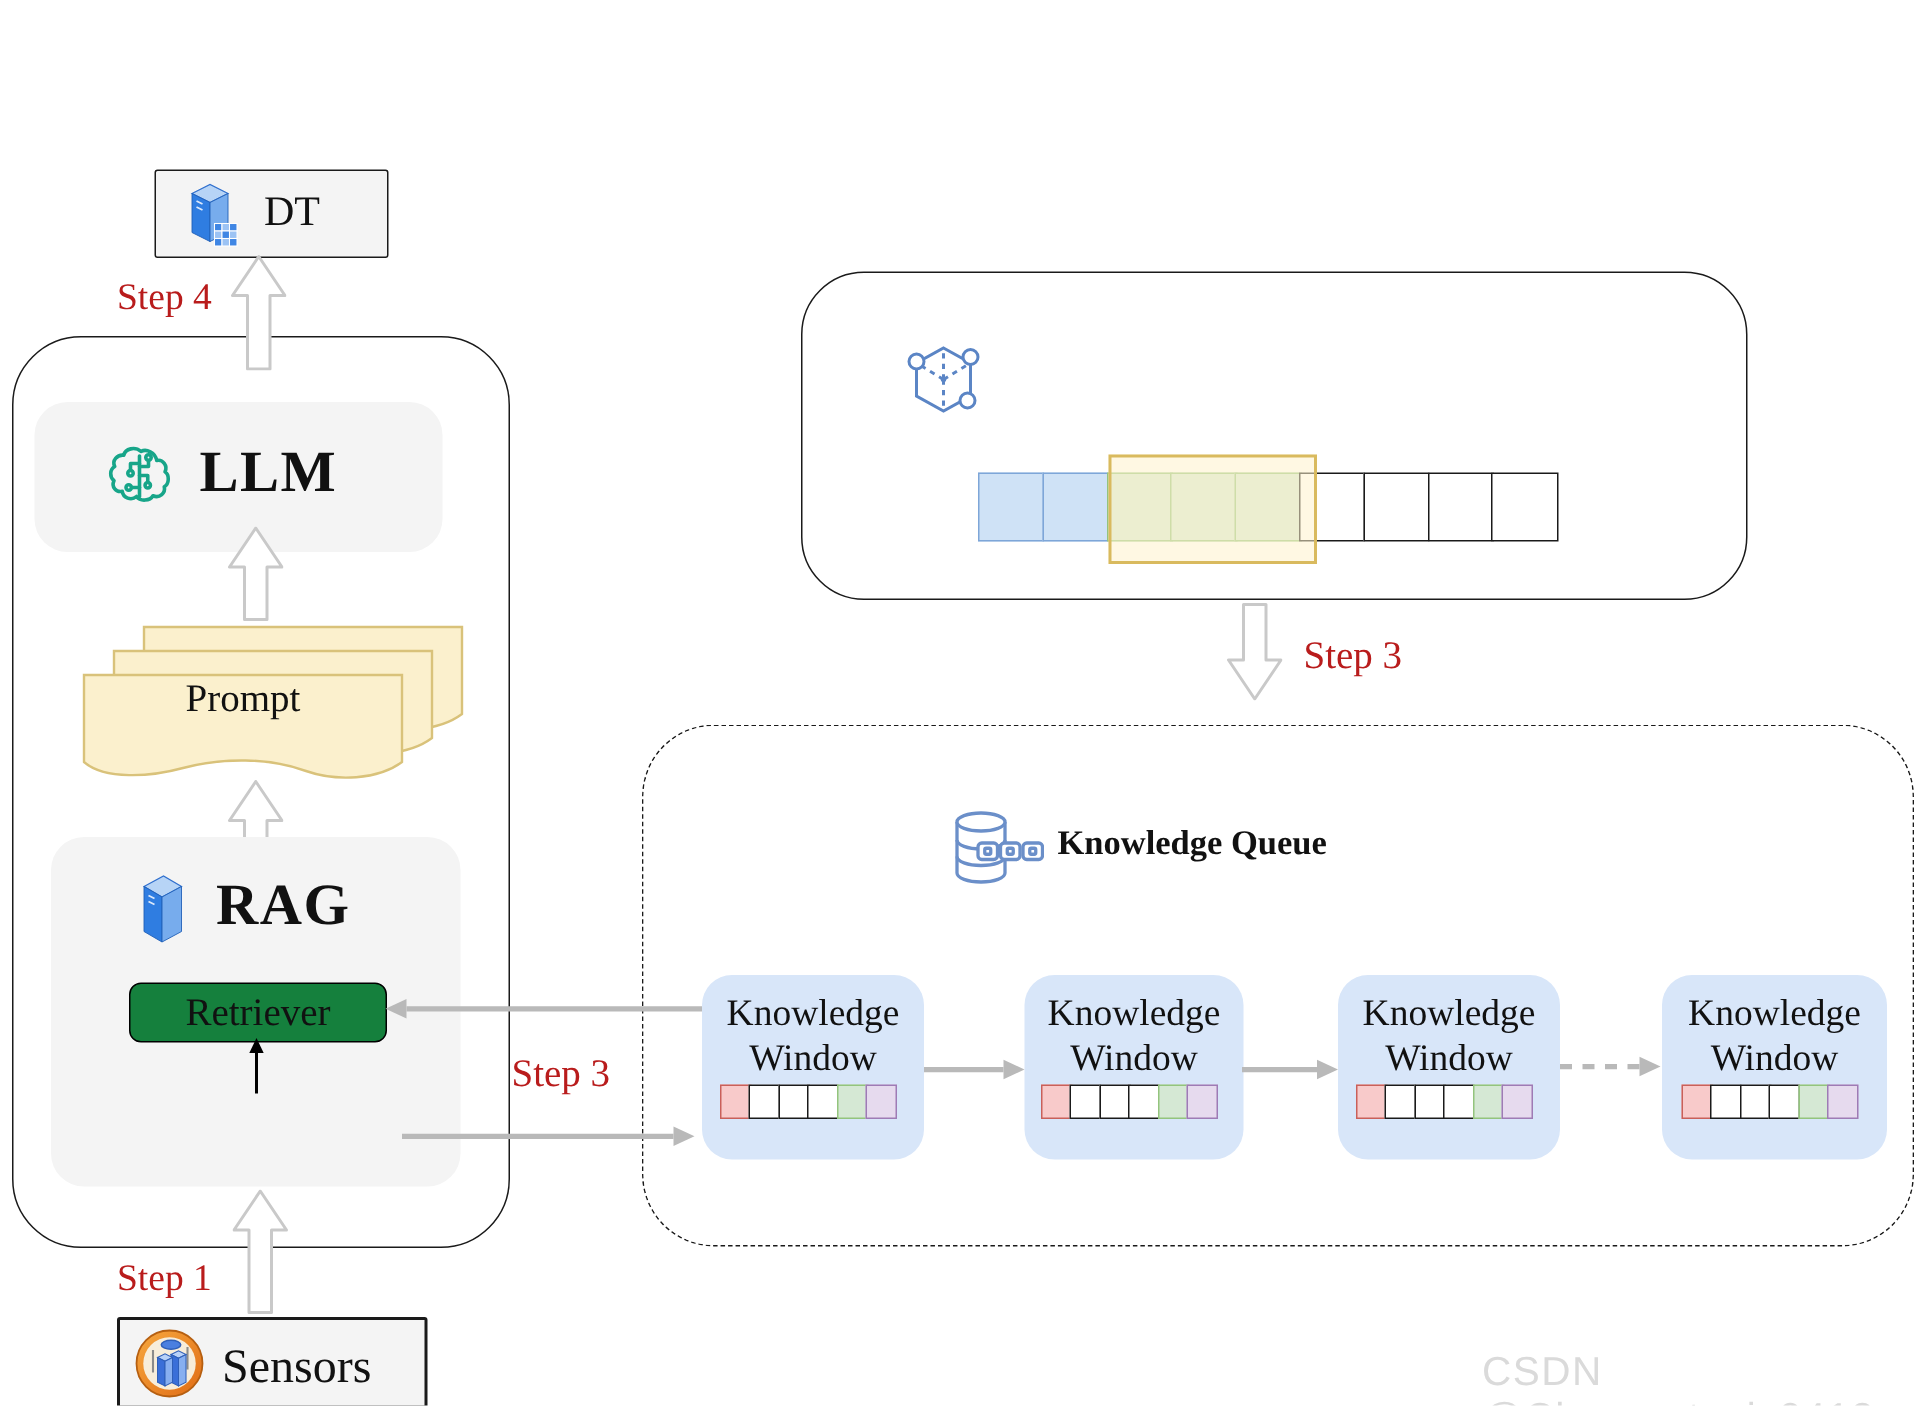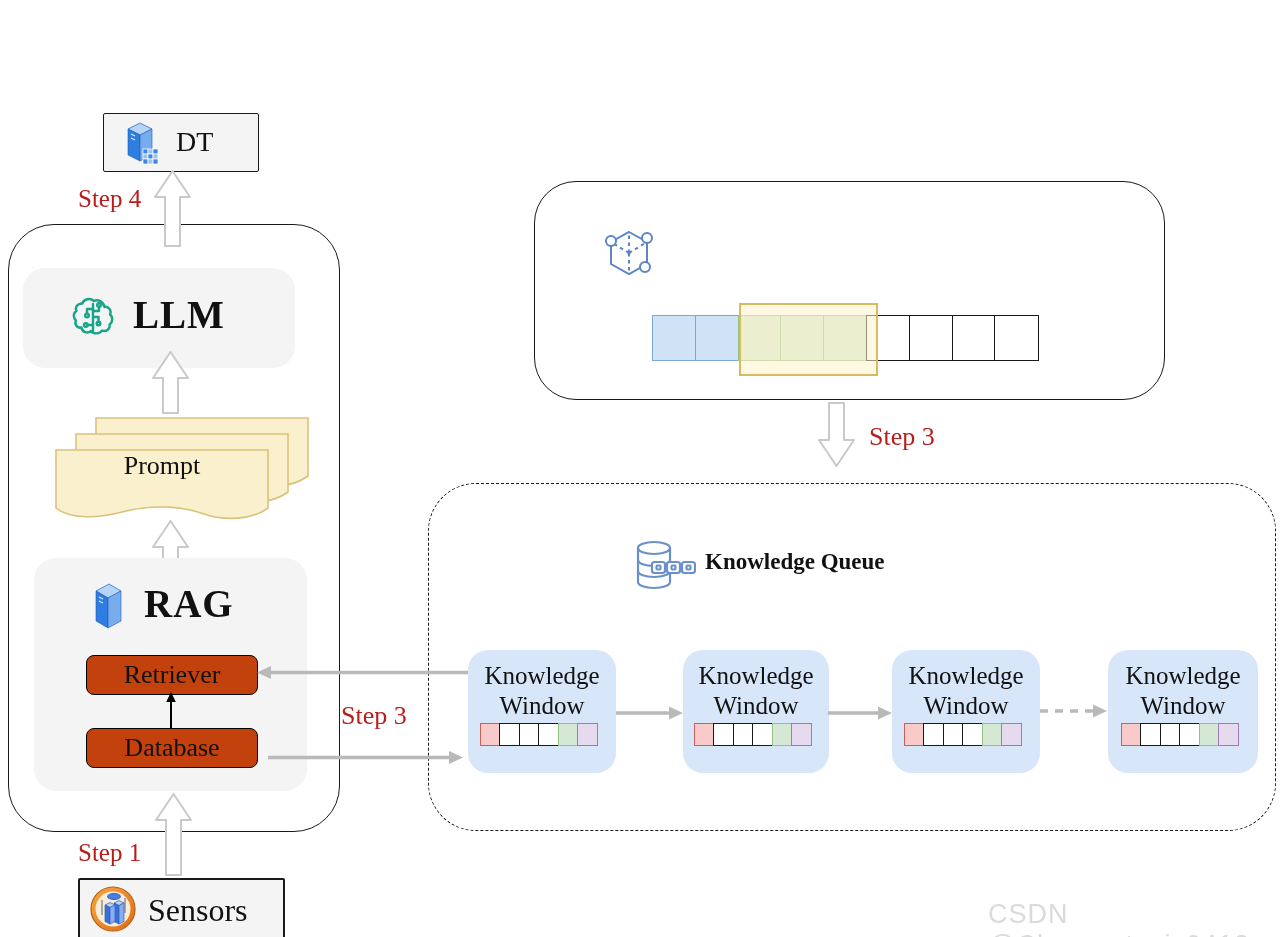--- a/index.html
+++ b/index.html
@@ -6,21 +6,21 @@
   body{
     width:1280px;height:937px;position:relative;background:#ffffff;
     font-family:"Liberation Serif",serif;color:#111;overflow:hidden;
   }
   .abs{position:absolute;}
   
   .outline-panel{border:1.6px solid #1a1a1a;border-radius:46px;background:#ffffff;}
   .dashed-panel{border:1.7px dashed #1a1a1a;border-radius:48px;background:transparent;}
   .gray-card{background:#f4f4f4;border-radius:22px;}
   .small-node{background:#f4f4f4;border:1.7px solid #1a1a1a;border-radius:2px;display:flex;align-items:center;padding-left:23px;}
-  .white-pill{background:#c2410c;border:1.6px solid #000;border-radius:8px;display:flex;align-items:center;justify-content:center;}
+  .white-pill{background:#15803d;border:1.6px solid #000;border-radius:8px;display:flex;align-items:center;justify-content:center;}
   
   .step-label{font-size:25px;color:#b91c1c;}
   .big-title{font-weight:bold;font-size:39px;letter-spacing:1px;}
   .sec-title{font-weight:bold;font-size:33px;}
   .kw-box{background:#d8e6f9;border-radius:20px;text-align:center;}
   .kw-label{font-size:25px;line-height:30px;padding-top:11px;}
   
   .cellrow{display:flex;}
   .cellrow .cell{box-sizing:border-box;border:1.6px solid #999;background:#fff;}
   .cellrow .cell + .cell{margin-left:-1.6px;}
@@ -106,23 +106,20 @@
       <polygon points="8,11 21,4 33,11 20,18" fill="#b7d4f6" stroke="#2f6fce" stroke-width="0.8"></polygon>
       <polygon points="8,11 20,18 20,48 8,41" fill="#2f7de1" stroke="#2060b8" stroke-width="0.6"></polygon>
       <polygon points="20,18 33,11 33,41 20,48" fill="#77aced" stroke="#2060b8" stroke-width="0.6"></polygon>
       <path d="M11,17 l4,2 M11,21 l4,2" stroke="#dce9fb" stroke-width="1.2"></path>
     </svg>
   </span>
   <span class="abs big-title" style="left:110px;top:23px;">RAG</span>
   <div class="abs white-pill" style="left:52px;top:97px;width:170px;height:38px;font-size:26px;">
     <span>Retriever</span>
   </div>
-  <div class="abs white-pill" style="left:52px;top:170px;width:170px;height:38px;font-size:26px;">
-    <span>Database</span>
-  </div>
   <svg class="abs" style="left:129px;top:133px;" width="16" height="39" viewBox="0 0 16 39">
     <line x1="8" y1="38" x2="8" y2="8" stroke="#000" stroke-width="2"></line>
     <polygon points="8,1 3.2,11 12.8,11" fill="#000"></polygon>
   </svg>
 </div>
 
 <div class="abs step-label" style="left:78px;top:839px;">Step 1</div>
 <svg class="abs" style="left:155px;top:793px;" width="37" height="83" viewBox="0 0 37 83">
   <polygon points="18.5,1 1,27 11,27 11,82 26,82 26,27 36,27" fill="#ffffff" stroke="#c9c9c9" stroke-width="2" stroke-linejoin="round"></polygon>
 </svg>

